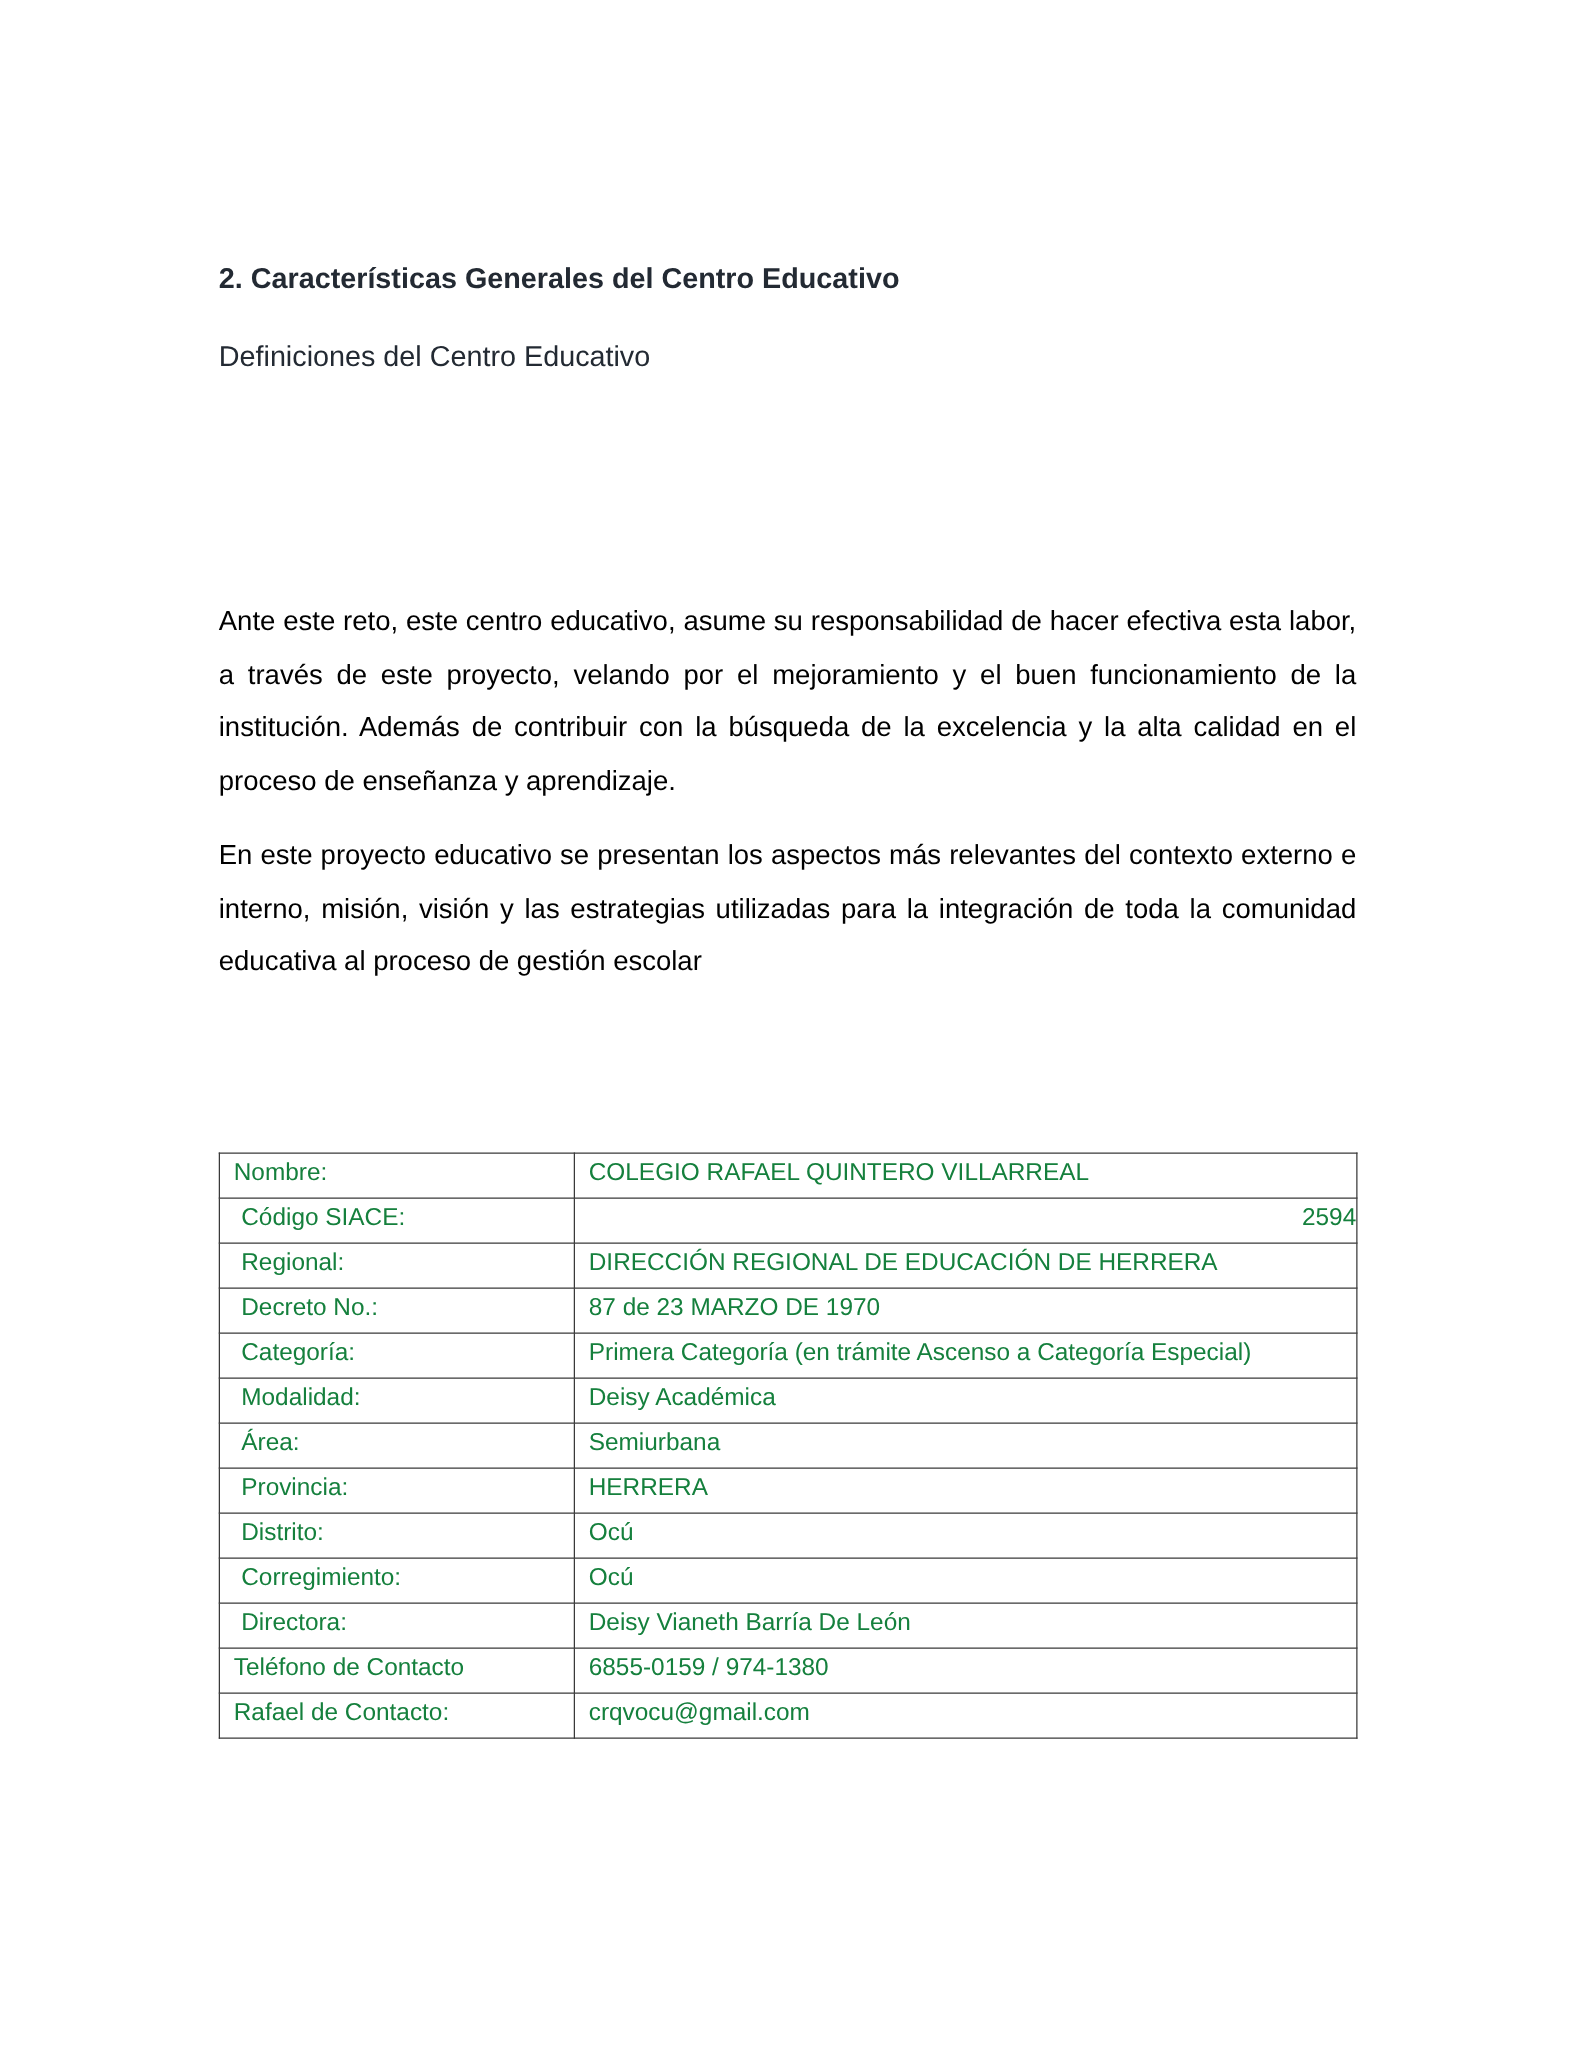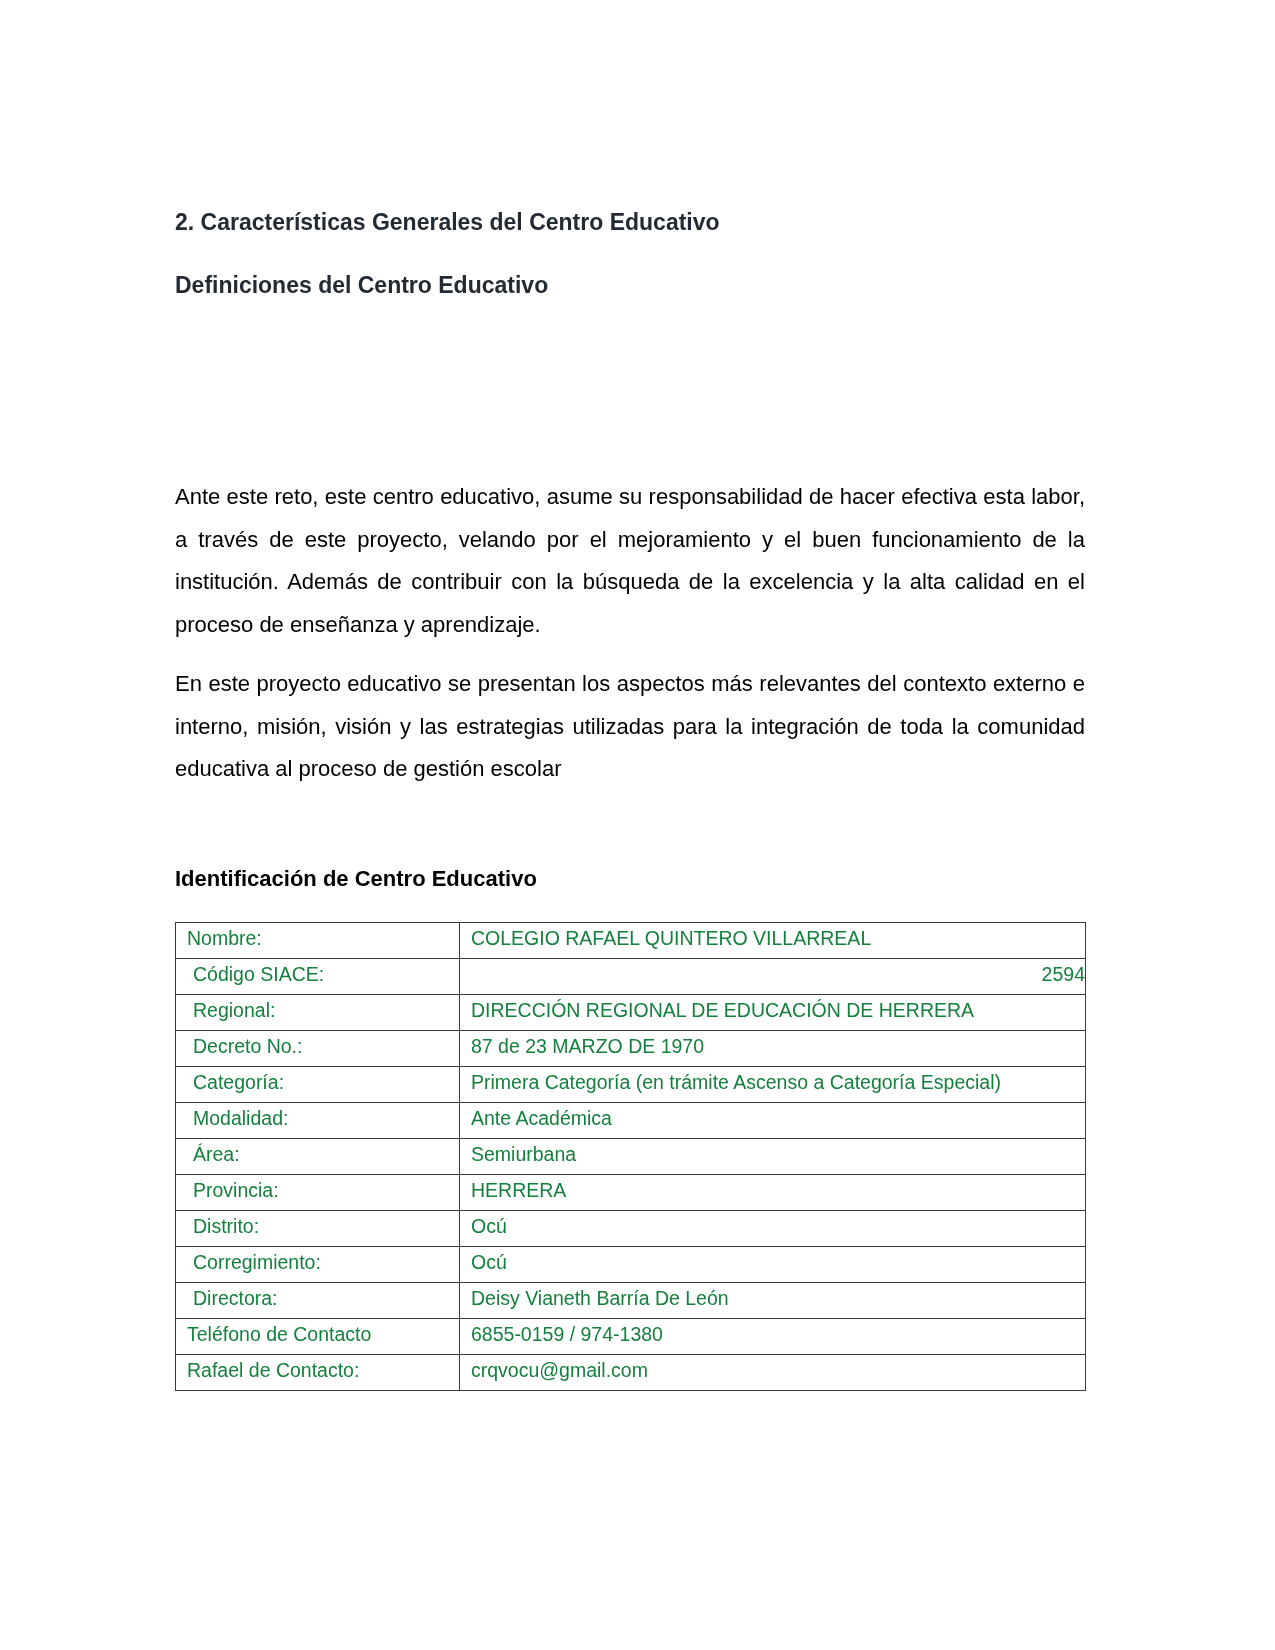--- a/index.html
+++ b/index.html
@@ -1,19 +1,19 @@
 <!DOCTYPE html>
 <html><head>
 <meta charset="utf-8">
 <style>
   html, body { margin: 0; padding: 0; background: #ffffff; }
   body { width: 1275px; height: 1650px; position: relative; overflow: hidden; font-family: "Liberation Sans", sans-serif; color: #000; }
   .page { position: absolute; left: 0; top: 16px; width: 1275px; height: 1650px; }
   .h1 { position: absolute; left: 175px; top: 193px; font-size: 23px; font-weight: bold; color: #232a33; white-space: nowrap; }
-  .h2 { position: absolute; left: 175px; top: 256px; font-size: 23px; font-weight: bold; color: #232a33; white-space: nowrap; }
+  .h2 { position: absolute; left: 175px; top: 256px; font-size: 23px; font-weight: normal; color: #232a33; white-space: nowrap; }
   .para { position: absolute; left: 175px; width: 910px; font-size: 22px; line-height: 42.5px; text-align: justify; color: #000; }
   .p1 { top: 315px; }
   .p2 { top: 460px; }
   .p3 { top: 647px; }
   .h3 { position: absolute; left: 175px; top: 850px; font-size: 22px; font-weight: bold; color: #000; white-space: nowrap; }
   table.ident { position: absolute; left: 175px; top: 906px; width: 911px; border-collapse: collapse; font-size: 19.5px; }
   table.ident td { border: 1.5px solid #3a3a3a; height: 35px; padding: 0; vertical-align: top; line-height: 26px; color: #15803d; }
   table.ident td.k { width: 283px; }
   table.ident td .t { display: block; padding-top: 2px; }
   .pad-a { padding-left: 11px; }
@@ -24,21 +24,20 @@
 </head>
 <body>
 
 <div class="page">
   <div class="h1">2. Características Generales del Centro Educativo</div>
   <div class="h2">Definiciones del Centro Educativo</div>
 
   <div class="para p2">Ante este reto, este centro educativo, asume su responsabilidad de hacer efectiva esta labor, a través de este proyecto, velando por el mejoramiento y el buen funcionamiento de la institución. Además de contribuir con la búsqueda de la excelencia y la alta calidad en el proceso de enseñanza y aprendizaje.</div>
   <div class="para p3">En este proyecto educativo se presentan los aspectos más relevantes del contexto externo e interno, misión, visión y las estrategias utilizadas para la integración de toda la comunidad educativa al proceso de gestión escolar</div>
 
-  <div class="h3">Identificación de Centro Educativo</div>
 
   <table class="ident">
     <tbody>
       <tr>
         <td class="k">
             <span class="t pad-a">Nombre:</span>
           </td>
         <td>
             <span class="t pad-v">COLEGIO RAFAEL QUINTERO VILLARREAL</span>
           </td>
@@ -73,21 +72,21 @@
           </td>
         <td>
             <span class="t pad-v">Primera Categoría (en trámite Ascenso a Categoría Especial)</span>
           </td>
       </tr>
       <tr>
         <td class="k">
             <span class="t pad-b">Modalidad:</span>
           </td>
         <td>
-            <span class="t pad-v">Ante Académica</span>
+            <span class="t pad-v">Deisy Académica</span>
           </td>
       </tr>
       <tr>
         <td class="k">
             <span class="t pad-b">Área:</span>
           </td>
         <td>
             <span class="t pad-v">Semiurbana</span>
           </td>
       </tr>

